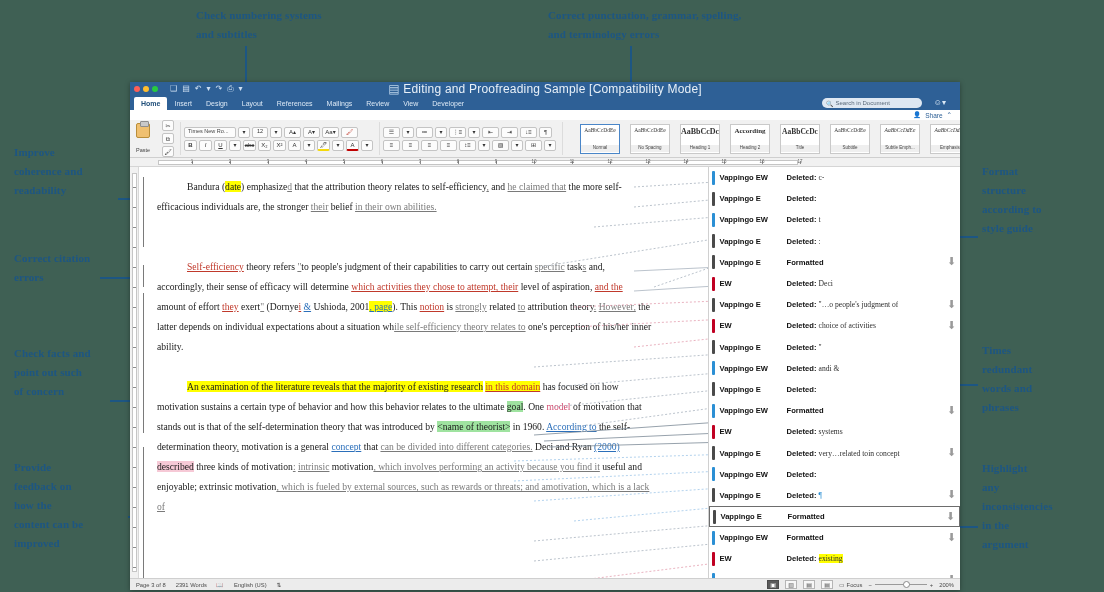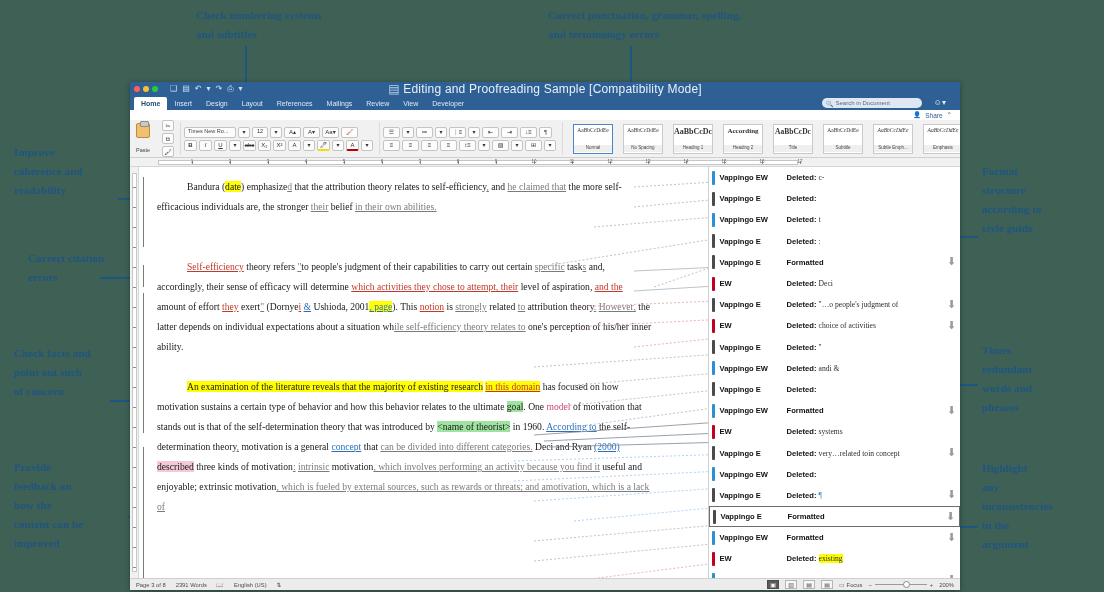--- a/index.html
+++ b/index.html
@@ -110,21 +110,21 @@
   .fontbox { width:52px; height:11px; justify-content:flex-start; padding-left:3px; font-size:5.5px; color:#444; }
   .sizebox { width:16px; height:11px; font-size:5.5px; }
   .sq { width:13px; height:11px; }
   .sqw { width:17px; height:11px; }
   .row { display:flex; gap:2px; align-items:center; }
   .col2 { display:flex; flex-direction:column; gap:2px; }
   .bold{font-weight:bold} .ital{font-style:italic} .und{text-decoration:underline}
   .hl-y { border-bottom:2px solid #f5d90a; }
   .hl-r { border-bottom:2px solid #c00000; }
 
-  .styles { display:flex; align-items:center; gap:10px; padding-left:10px; }
+  .styles { display:flex; align-items:center; gap:10px; padding-left:17px; }
   .stylebox {
     width:40px; height:30px; background:#fff; border:1px solid #c9c9c9;
     display:flex; flex-direction:column; align-items:center; justify-content:space-between;
     padding:3px 0 1px;
   }
   .stylebox.sel { border:1.5px solid #4a86c8; }
   .stylebox .pv { font-size:5.5px; color:#333; font-family:"Liberation Serif", serif; line-height:1; }
   .stylebox .nm { font-size:4.5px; color:#444; background:#efefef; width:100%; text-align:center; padding:1px 0; line-height:1; }
   .pv.h1 { font-size:8px; font-weight:bold; }
   .pv.h2 { font-size:7px; font-weight:bold; }
@@ -218,21 +218,21 @@
 and terminology errors</div>
 <div class="lead v" style="left:630px; top:46px; height:130px;"></div>
 <div class="dot" style="left:628px; top:174px;"></div>
 
 <div class="callout" style="left:14px; top:143px;">Improve
 coherence and
 readability</div>
 <div class="lead h" style="left:118px; top:198px; width:112px;"></div>
 <div class="dot" style="left:228px; top:196px;"></div>
 
-<div class="callout" style="left:28px; top:249px;">Correct citation
+<div class="callout" style="left:14px; top:249px;">Correct citation
 errors</div>
 <div class="lead h" style="left:100px; top:277px; width:132px;"></div>
 <div class="dot" style="left:230px; top:275px;"></div>
 
 <div class="callout" style="left:14px; top:344px;">Check facts and
 point out such
 of concern</div>
 <div class="lead h" style="left:110px; top:400px; width:120px;"></div>
 <div class="lead v" style="left:228px; top:400px; height:30px;"></div>
 <div class="dot" style="left:226px; top:428px;"></div>

